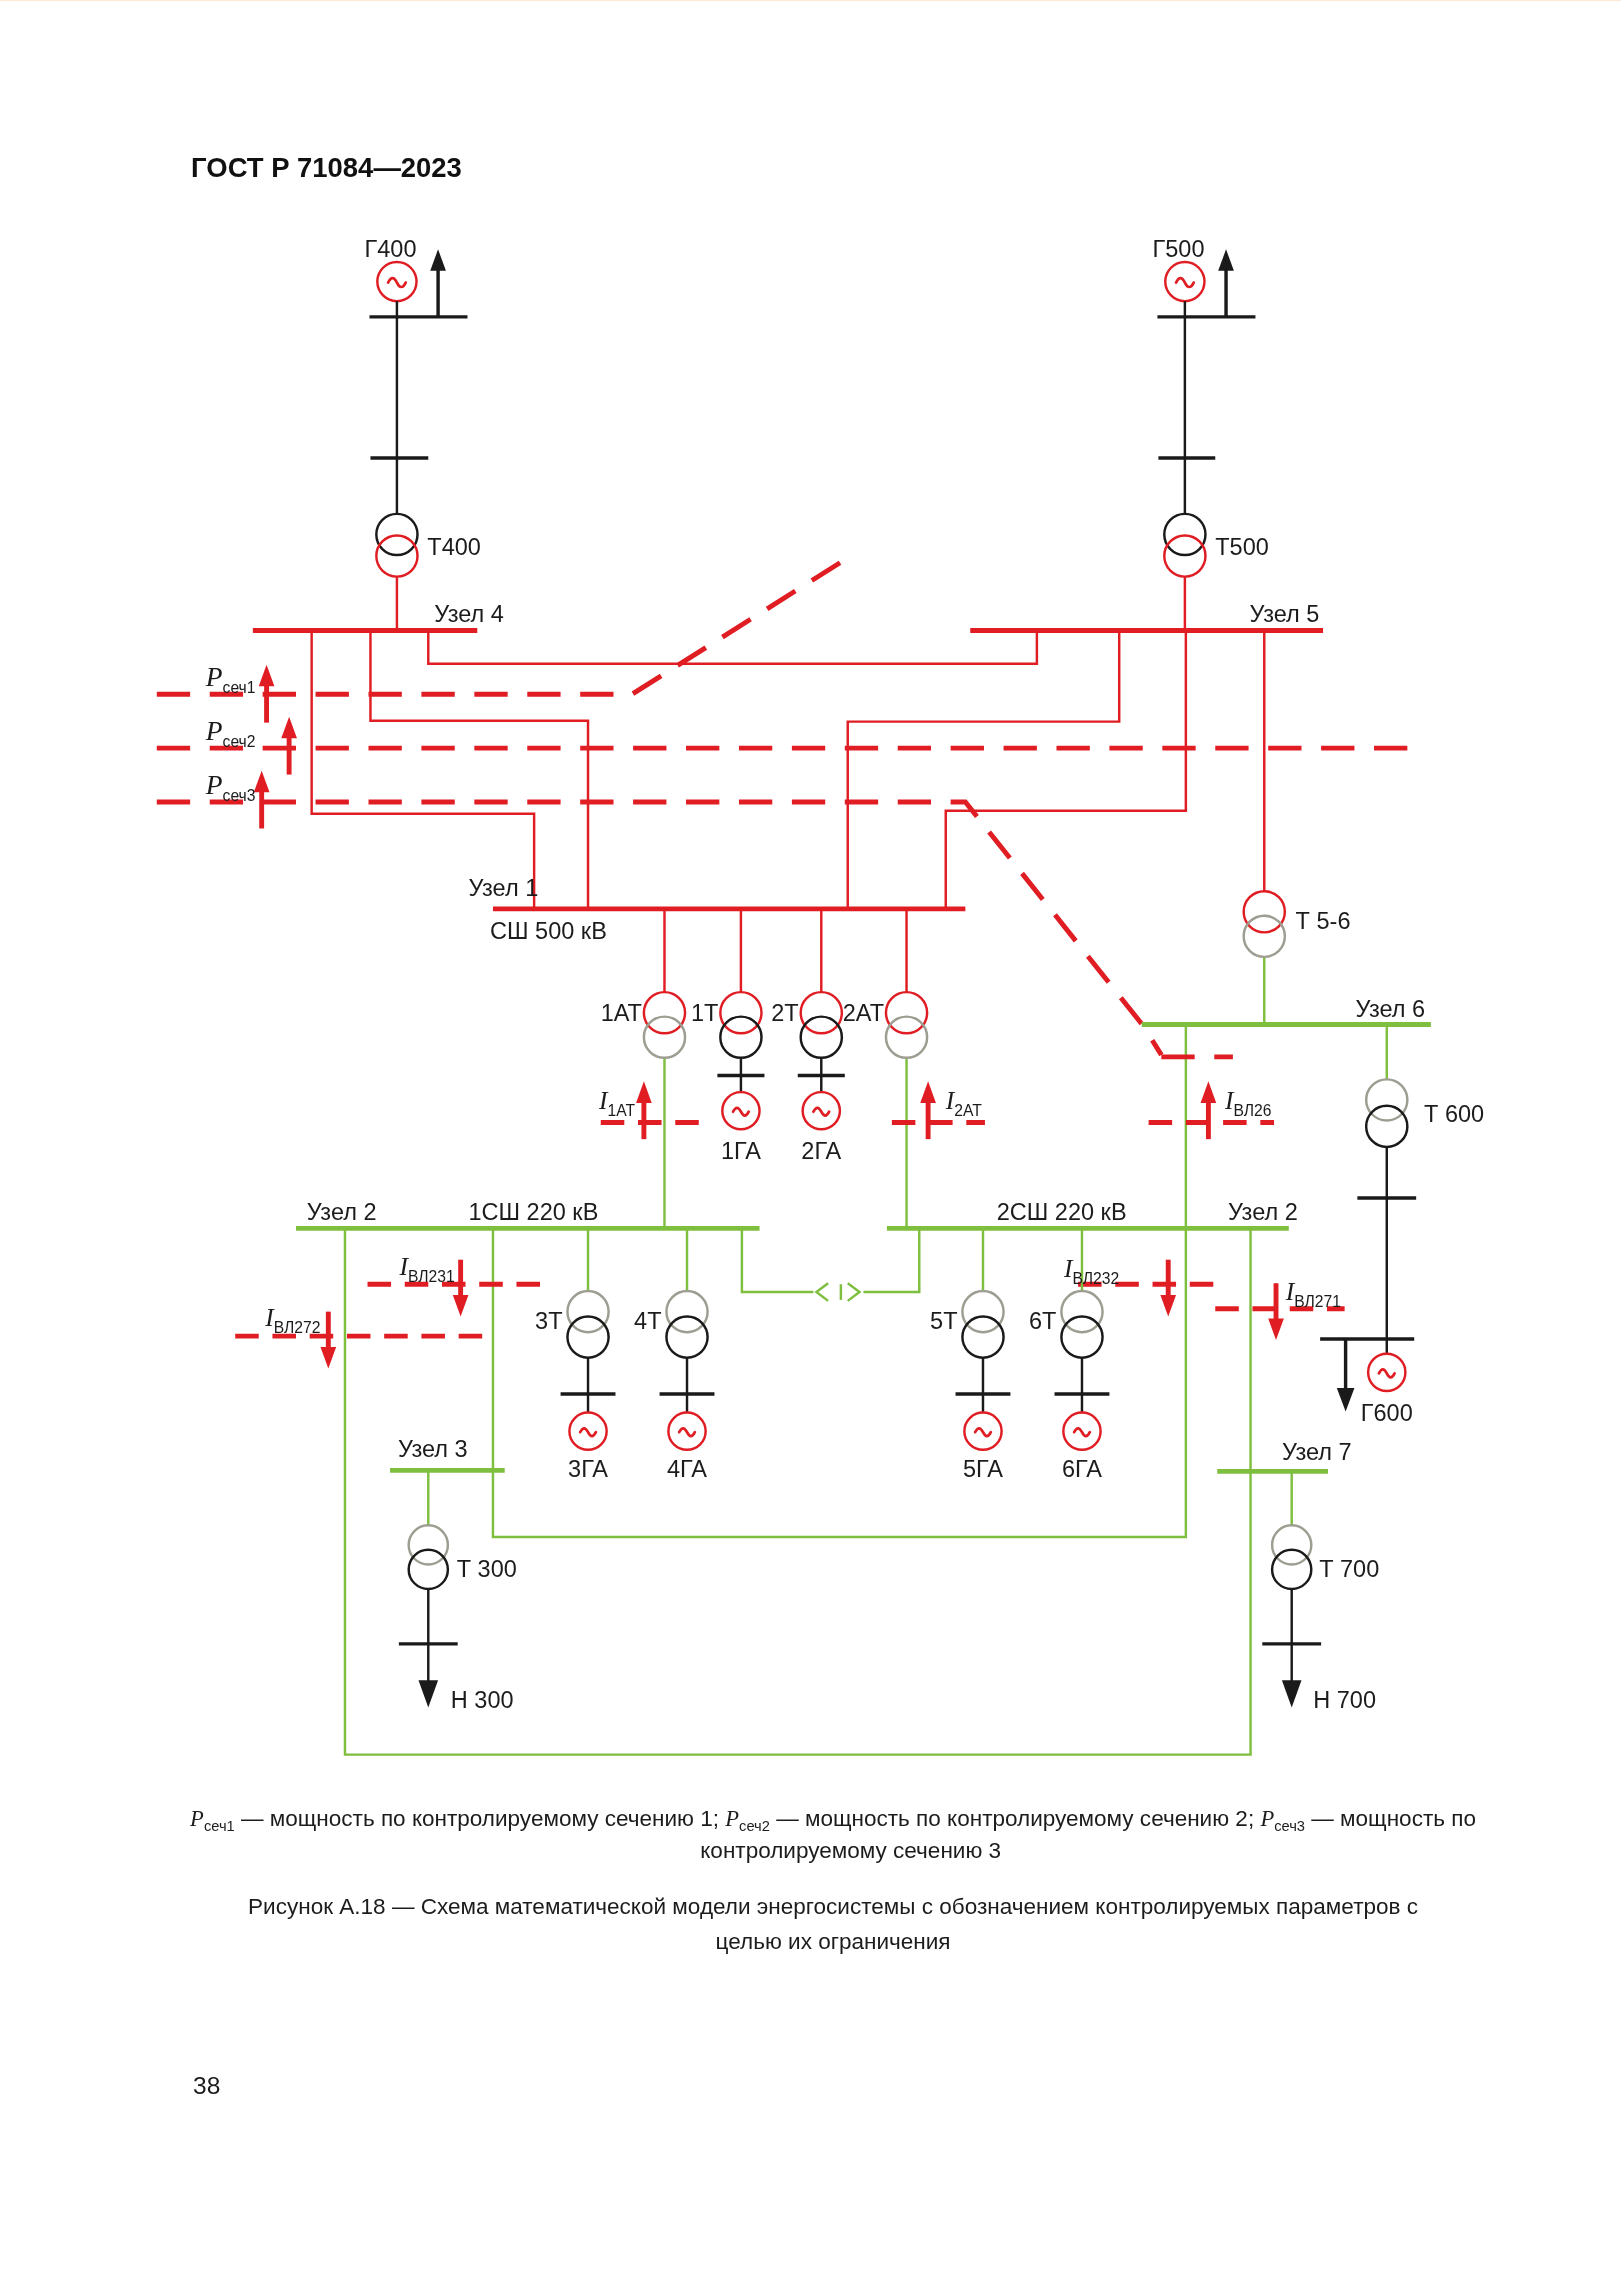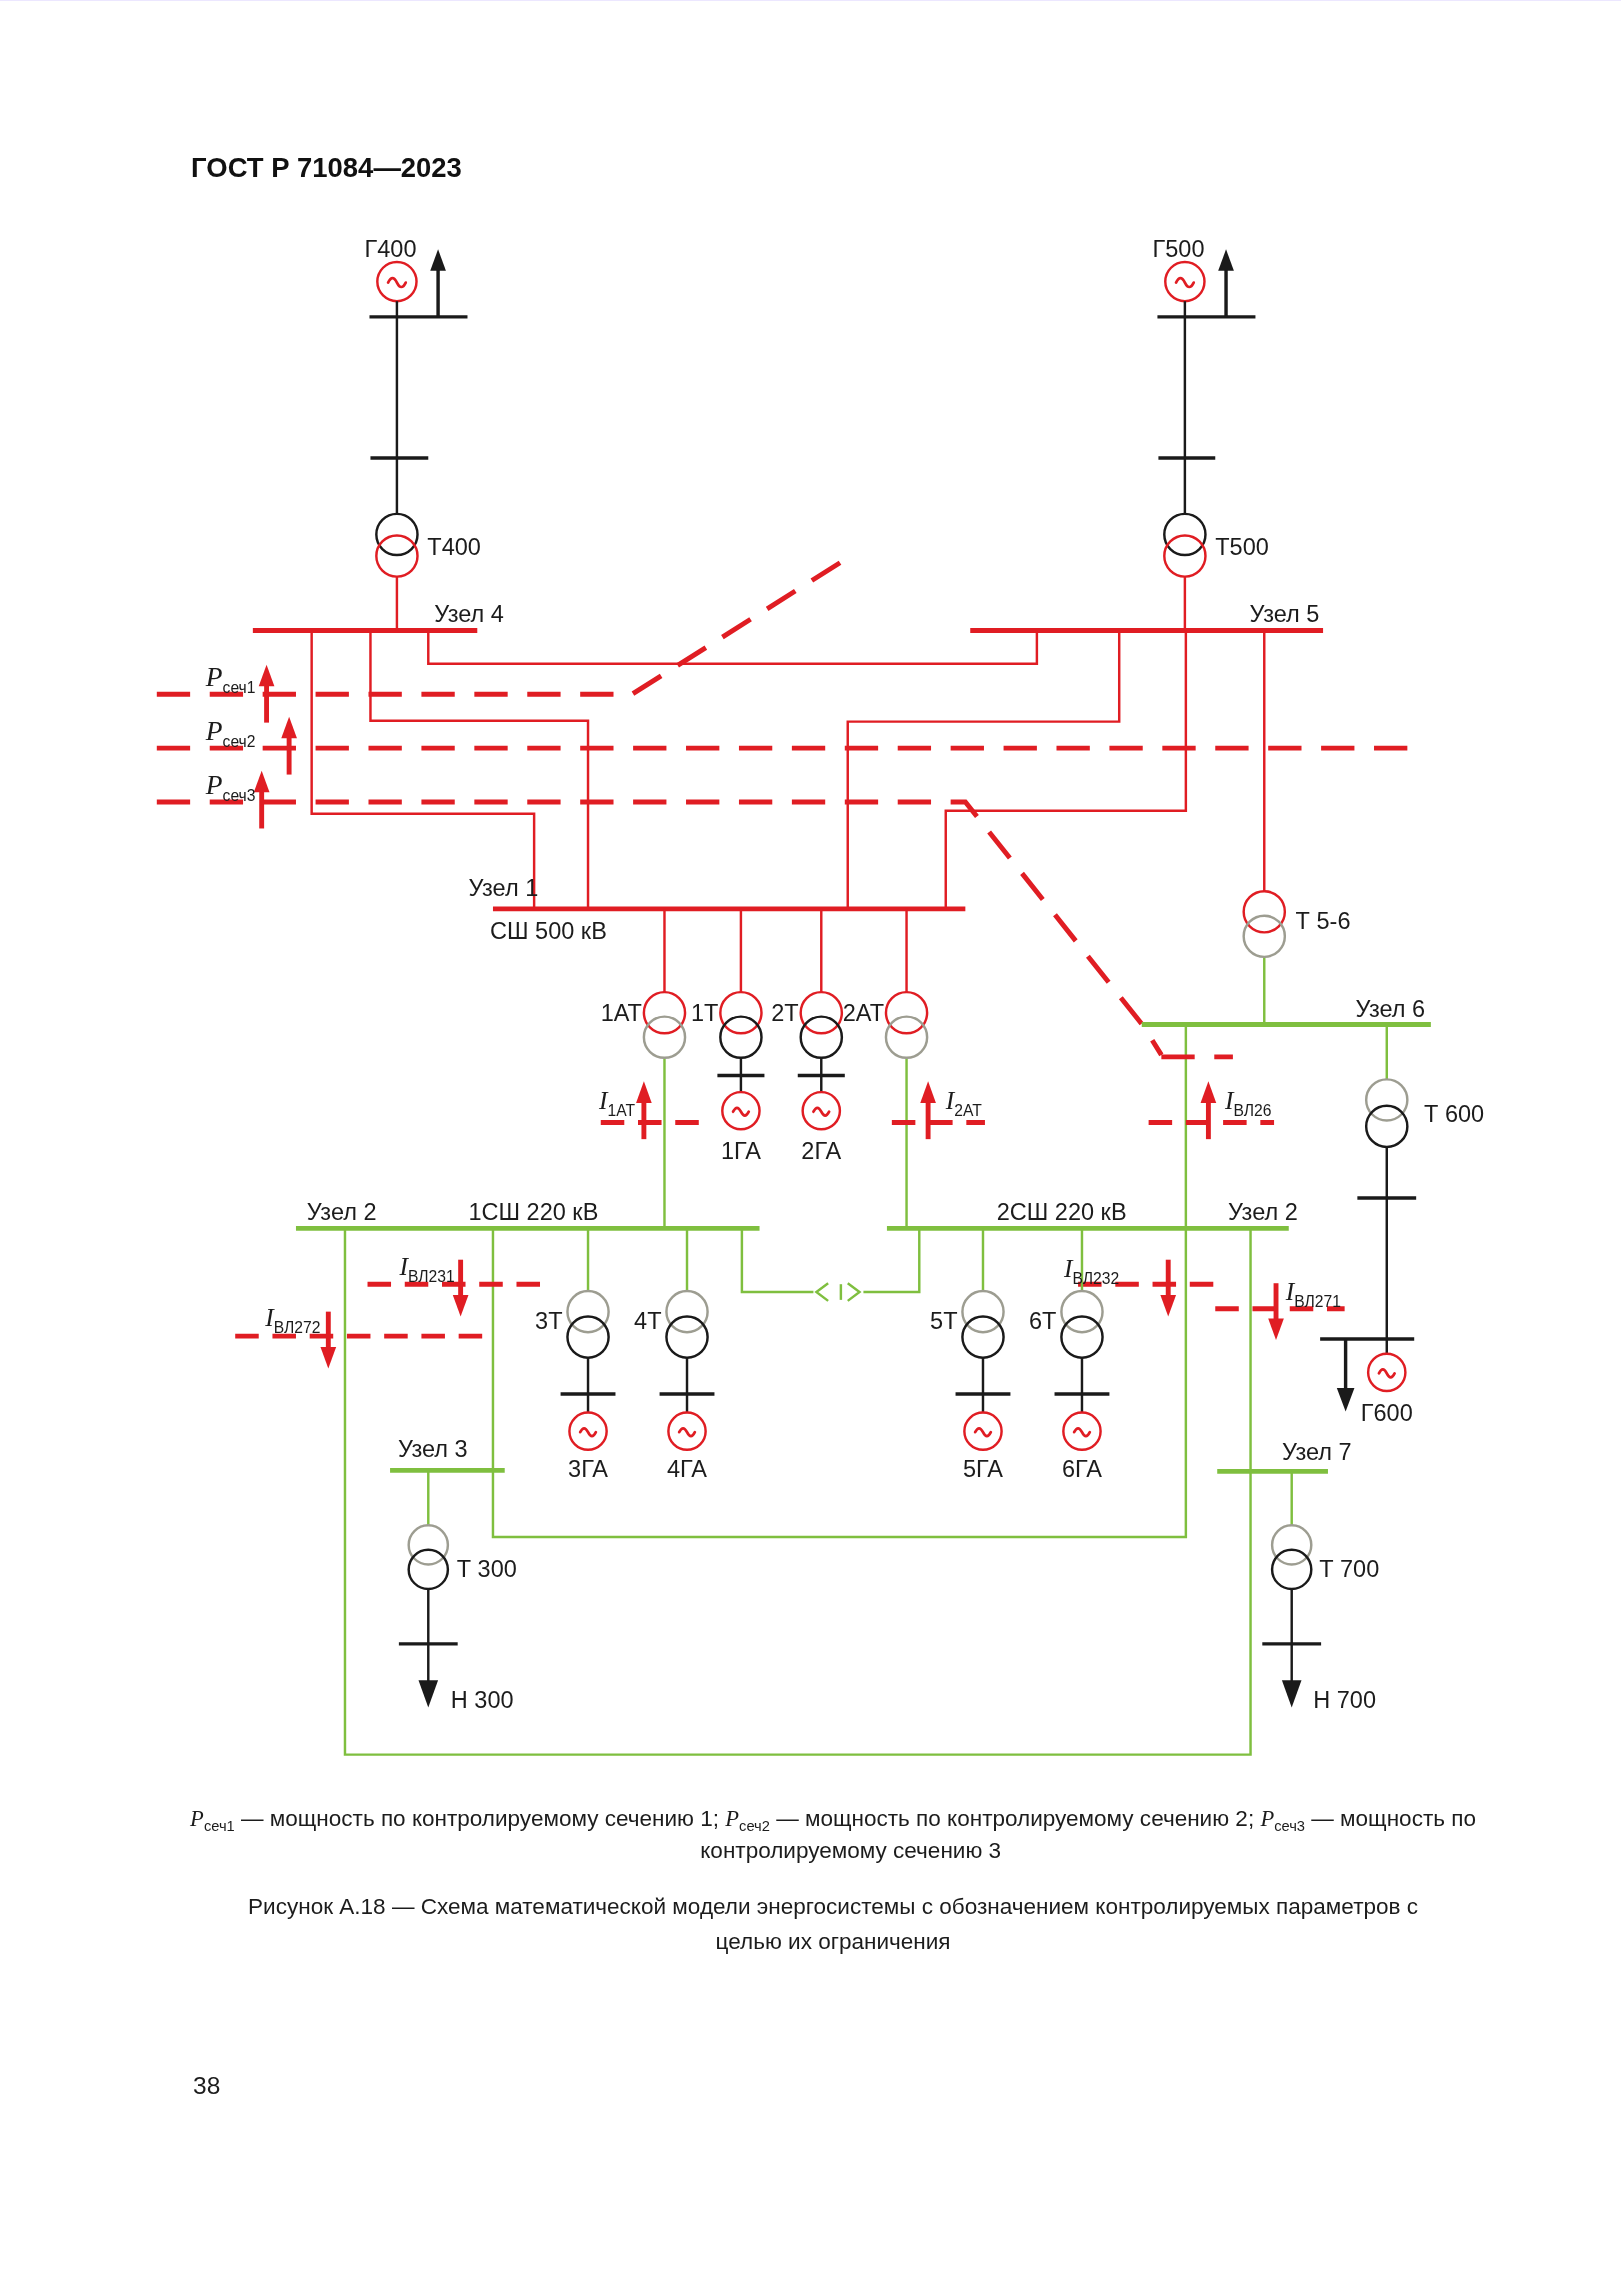--- a/index.html
+++ b/index.html
@@ -1,16 +1,16 @@
 <!DOCTYPE html>
 <html><head>
 <meta charset="utf-8">
 <style>
   html,body{margin:0;padding:0;background:#ffffff;}
-  .page{width:1621px;height:2212px;position:relative;background:#c4b5fd;}
+  .page{width:1621px;height:2212px;position:relative;background:#fdba74;}
   svg{display:block;}
   text{fill:#1c1c1c;font-family:"Liberation Sans",sans-serif;}
   .hdr{font-size:28px;font-weight:bold;fill:#111;}
   .lbl{font-size:24px;}
   .cap{font-size:23px;}
   .pg{font-size:25px;}
   .sym{font-family:"Liberation Serif",serif;font-style:italic;font-size:28px;}
   .symi{font-family:"Liberation Serif",serif;font-style:italic;font-size:26px;}
   .sub{font-size:16px;font-style:normal;font-family:"Liberation Sans",sans-serif;}
   .symc{font-family:"Liberation Serif",serif;font-style:italic;font-size:23px;}

